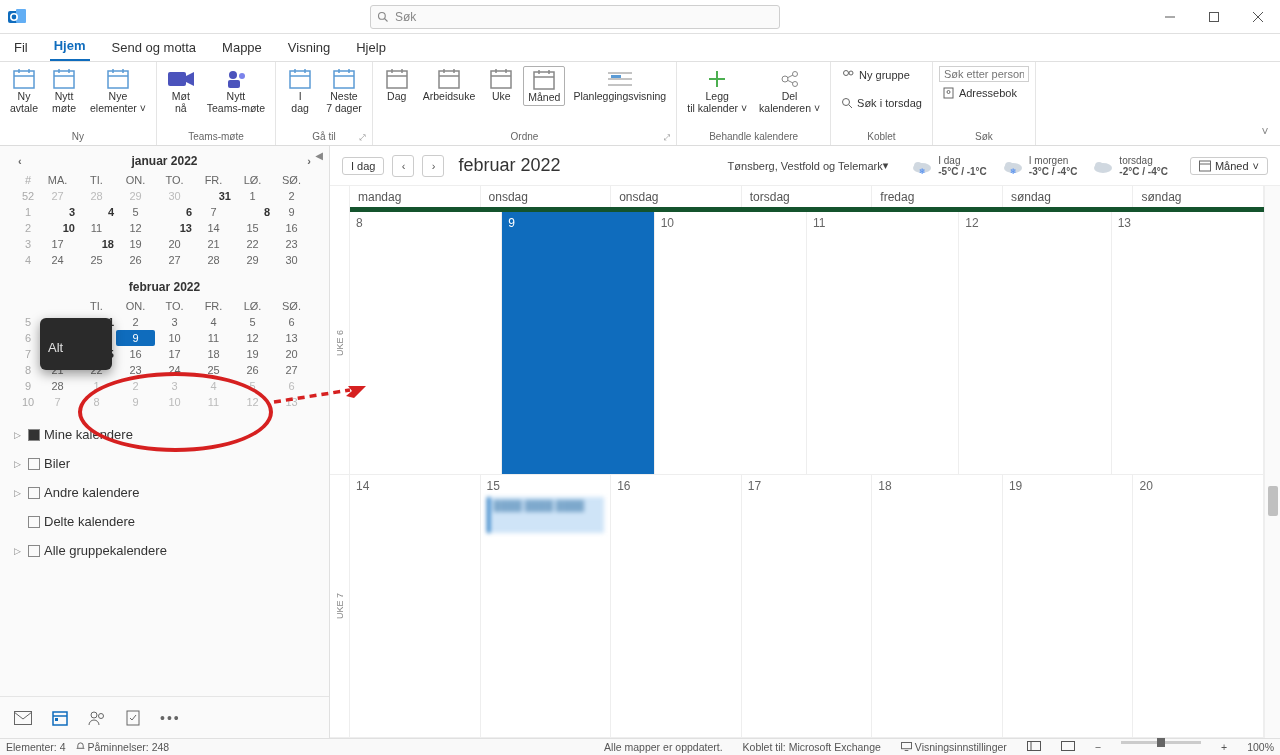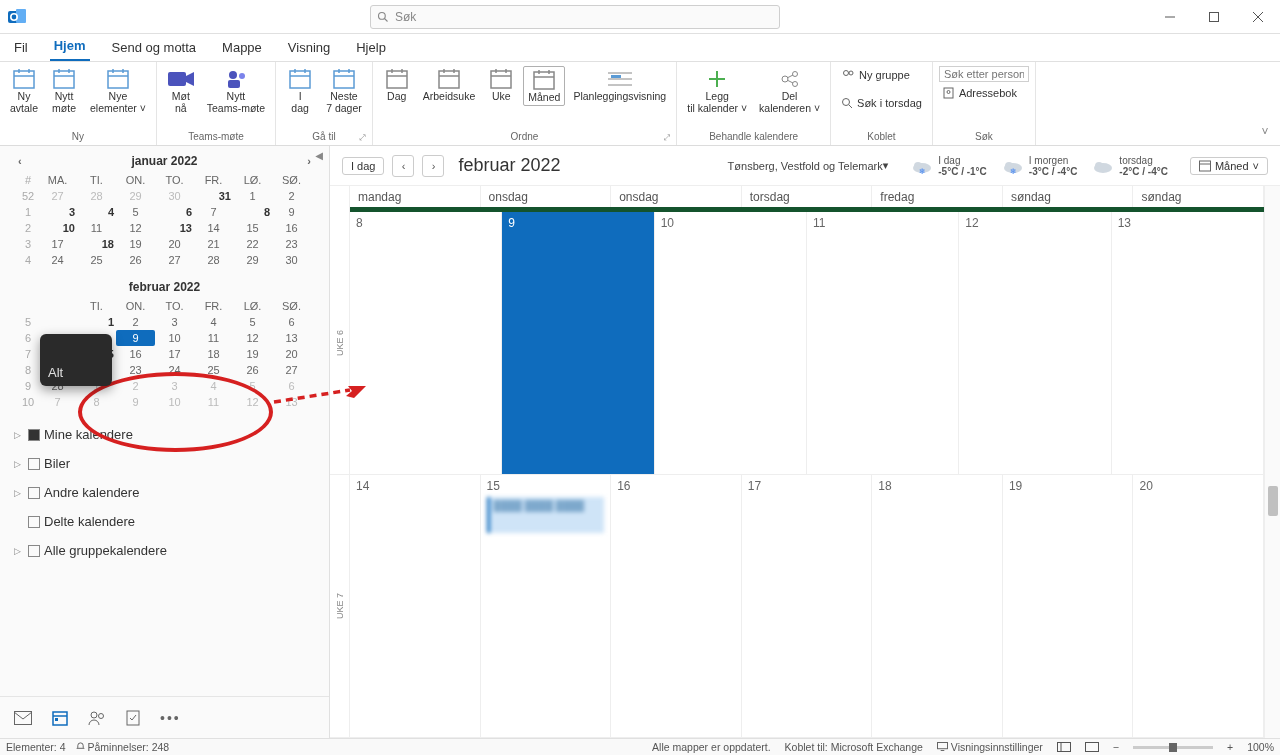--- a/index.html
+++ b/index.html
@@ -68,25 +68,25 @@
 .day-headers .dh { flex:1; padding:4px 8px; font-size:12px; color:#555; border-right:1px solid #eee; }
 .rows { flex:1; display:flex; flex-direction:column; }
 .row { flex:1; display:flex; border-bottom:1px solid #eee; }
 .cell { flex:1; border-right:1px solid #eee; padding:4px 6px; font-size:12px; color:#666; position:relative; }
 .cell.selected { background:#0F6CBD; color:#fff; }
 .event { margin-top:4px; background:#cfe4f7; border-left:3px solid #0F6CBD; font-size:10px; padding:3px 4px; color:#7da8cc; filter:blur(2px); height:36px; }
 .scrollbar { width:16px; border-left:1px solid #eee; position:relative; background:#fafafa; }
 .scrollbar .thumb { position:absolute; top:300px; left:3px; width:10px; height:30px; background:#c0c0c0; border-radius:2px; }
 
 .statusbar { height:17px; background:#f9f9f9; border-top:1px solid #e0e0e0; display:flex; align-items:center; font-size:10.5px; color:#555; padding:0 6px; gap:10px; }
-.statusbar .right { margin-left:auto; display:flex; align-items:center; gap:14px; }
+.statusbar .right { margin-left:auto; display:flex; gap:20px; }
 .statusbar .zoom-track { width:80px; height:3px; background:#ccc; position:relative; }
 .statusbar .zoom-thumb { position:absolute; left:36px; top:-3px; width:8px; height:9px; background:#666; }
 
-.annotation-key { position:absolute; top:334px; left:40px; width:72px; height:52px; background:#2a2a2a; color:#e0e0e0; border-radius:6px; display:flex; align-items:flex-end; padding:6px 8px; font-size:13px; box-shadow:0 4px 12px rgba(0,0,0,0.4); z-index:100; }
+.annotation-key { position:absolute; top:318px; left:40px; width:72px; height:52px; background:#2a2a2a; color:#e0e0e0; border-radius:6px; display:flex; align-items:flex-start; padding:22px 8px; font-size:13px; box-shadow:0 4px 12px rgba(0,0,0,0.4); z-index:100; }
 .annotation-circle { position:absolute; top:372px; left:78px; width:195px; height:80px; border:4px solid #d62020; border-radius:50%; z-index:99; pointer-events:none; }
 .annotation-arrow { position:absolute; top:386px; left:272px; width:94px; height:20px; z-index:99; pointer-events:none; }
 
 svg { display:block; }
 </style>
 </head>
 <body>
 
 <div class="titlebar">
   <div class="app-icon">

